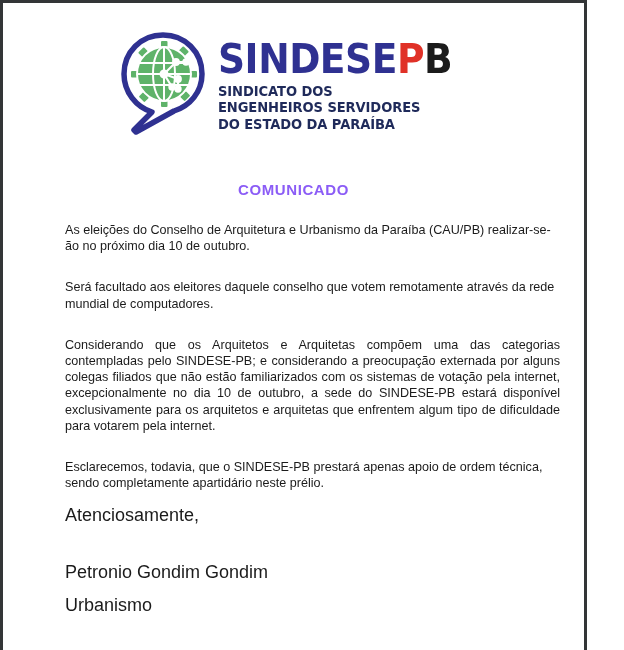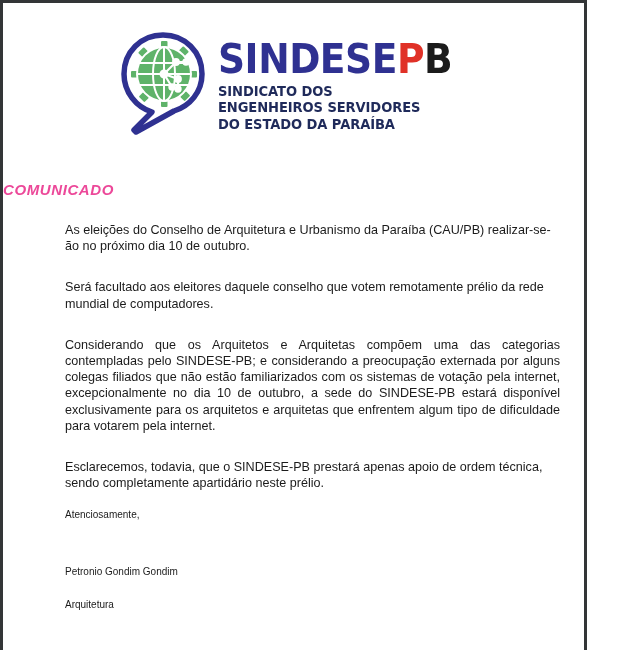--- a/index.html
+++ b/index.html
@@ -76,28 +76,27 @@
     line-height: 1.22;
     color: #1f2a5a;
     letter-spacing: -0.1px;
     white-space: nowrap;
     transform: scaleX(0.97);
     transform-origin: left center;
   }
 
   
   .doc-title {
-    text-align: left;
+    text-align: center;
     font-family: "Liberation Sans", sans-serif;
     font-weight: bold;
     font-size: 15px;
-    color: #ec4899;
+    color: #8b5cf6;
     letter-spacing: 0.6px;
     margin-top: 42px;
-    font-style: italic;
   }
 
   
   .content {
     margin: 0 auto;
     padding-left: 62px;
     padding-right: 24px;
     padding-top: 24px;
   }
 
@@ -115,21 +114,21 @@
   }
   p.para.tight {
     margin-bottom: 16px;
   }
 
   .sign-block {
     margin-top: 8px;
   }
   .sign-line {
     font-family: "Liberation Sans", sans-serif;
-    font-size: 10px;
+    font-size: 18px;
     line-height: 16.2px;
     color: #1b1b1b;
   }
   .sign-greeting { margin-bottom: 40px; }
   .sign-name { margin-bottom: 17px; }
 </style>
 </head>
 <body>
 
 <div id="page">
@@ -192,25 +191,25 @@
         <div class="subtitle-line">SINDICATO DOS</div>
         <div class="subtitle-line">ENGENHEIROS SERVIDORES</div>
         <div class="subtitle-line">DO ESTADO DA PARAÍBA</div>
       </div>
     </div>
 
     <div class="doc-title">COMUNICADO</div>
 
     <div class="content">
       <p class="para">As eleições do Conselho de Arquitetura e Urbanismo da Paraíba (CAU/PB) realizar-se-ão no próximo dia 10 de outubro.</p>
-      <p class="para">Será facultado aos eleitores daquele conselho que votem remotamente prélio da rede mundial de computadores.</p>
+      <p class="para">Será facultado aos eleitores daquele conselho que votem remotamente através da rede mundial de computadores.</p>
       <p class="para justify">Considerando que os Arquitetos e Arquitetas compõem uma das categorias contempladas pelo SINDESE-PB; e considerando a preocupação externada por alguns colegas filiados que não estão familiarizados com os sistemas de votação pela internet, excepcionalmente no dia 10 de outubro, a sede do SINDESE-PB estará disponível exclusivamente para os arquitetos e arquitetas que enfrentem algum tipo de dificuldade para votarem pela internet.</p>
       <p class="para tight">Esclarecemos, todavia, que o SINDESE-PB prestará apenas apoio de ordem técnica, sendo completamente apartidário neste prélio.</p>
 
       <div class="sign-block">
         <div class="sign-line sign-greeting">Atenciosamente,</div>
         <div class="sign-line sign-name">Petronio Gondim Gondim</div>
-        <div class="sign-line sign-role">Arquitetura</div>
+        <div class="sign-line sign-role">Urbanismo</div>
       </div>
     </div>
 
   </div>
 </div>
 
 </body></html>

